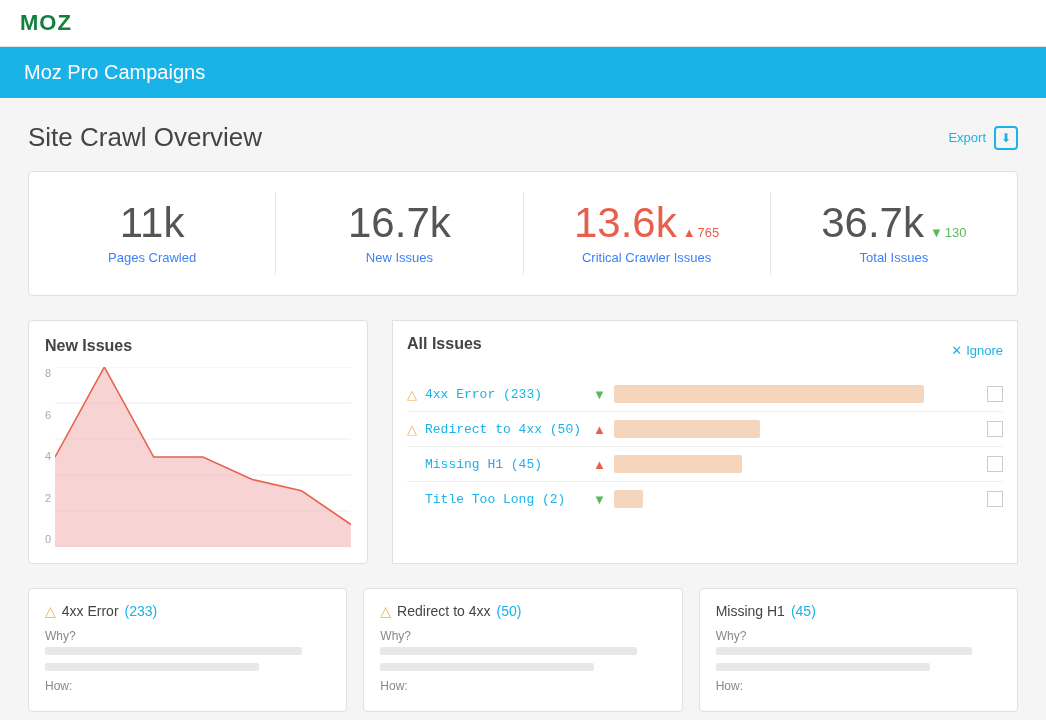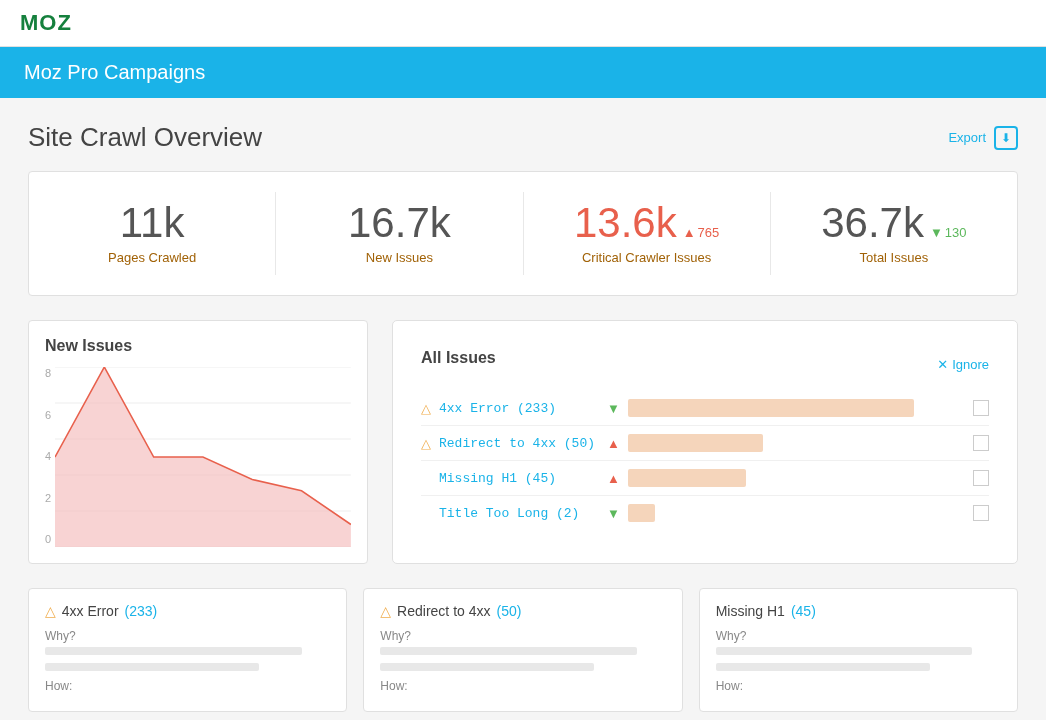--- a/index.html
+++ b/index.html
@@ -90,21 +90,21 @@
     .stat-item:last-child { border-right: none; }
     .stat-value {
       font-size: 42px;
       font-weight: 300;
       color: #555;
       line-height: 1;
     }
     .stat-value.critical { color: #e8604c; }
     .stat-label {
       font-size: 13px;
-      color: #a16207;
+      color: #3b82f6;
       margin-top: 6px;
     }
     .stat-delta {
       font-size: 13px;
       display: inline-flex;
       align-items: center;
       gap: 2px;
     }
     .stat-delta.up { color: #e8604c; }
     .stat-delta.down { color: #5cb85c; }
@@ -143,22 +143,22 @@
     .chart-area svg {
       width: 100%;
       height: 100%;
     }
 
     
     .issues-section {
       flex: 1;
       background: #fff;
       border: 1px solid #e0e0e0;
-      border-radius: 5px;
-      padding: 28px;
+      border-radius: 0;
+      padding: 14px;
     }
     .issues-header {
       display: flex;
       justify-content: space-between;
       align-items: center;
       margin-bottom: 12px;
     }
     .ignore-link {
       color: #1ab3e8;
       font-size: 13px;

